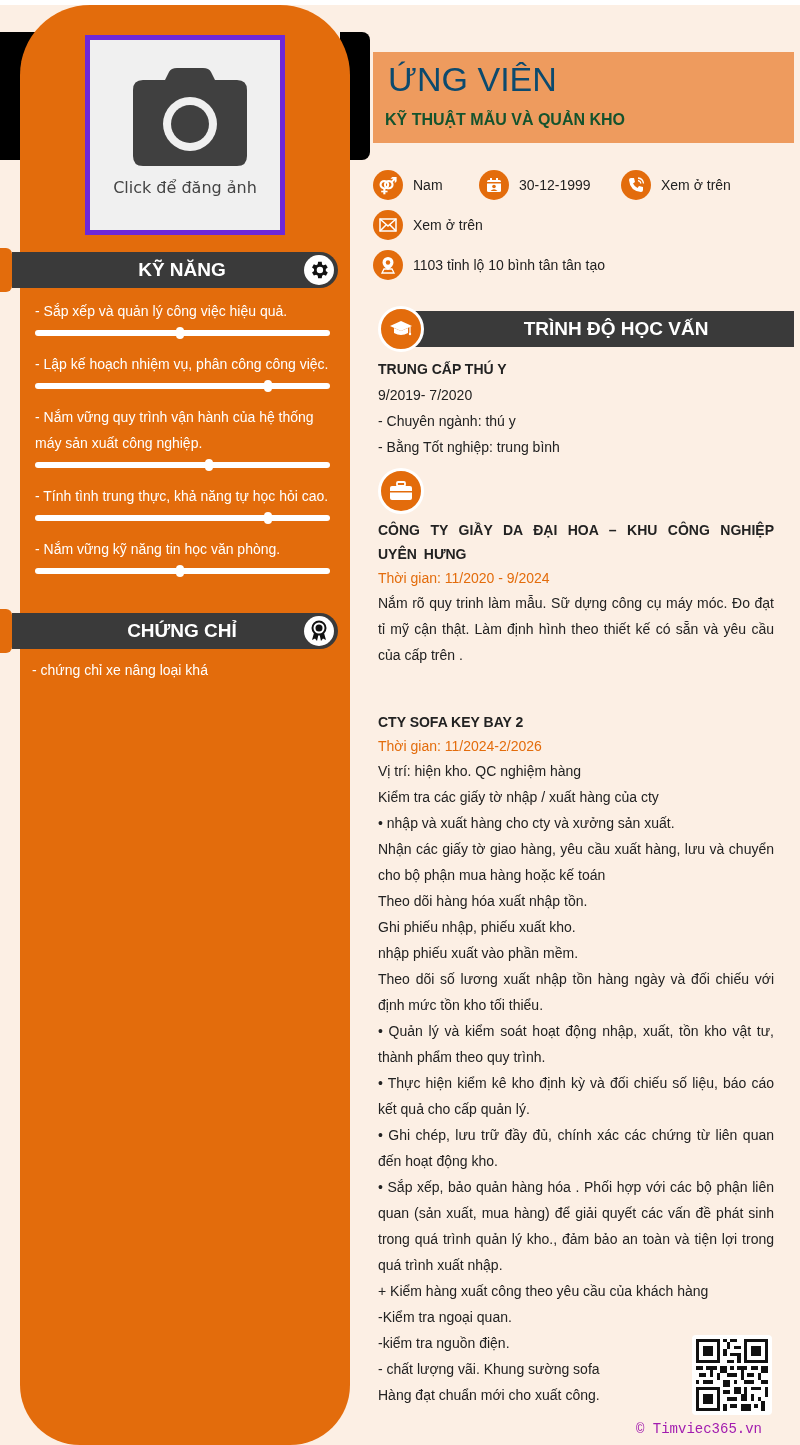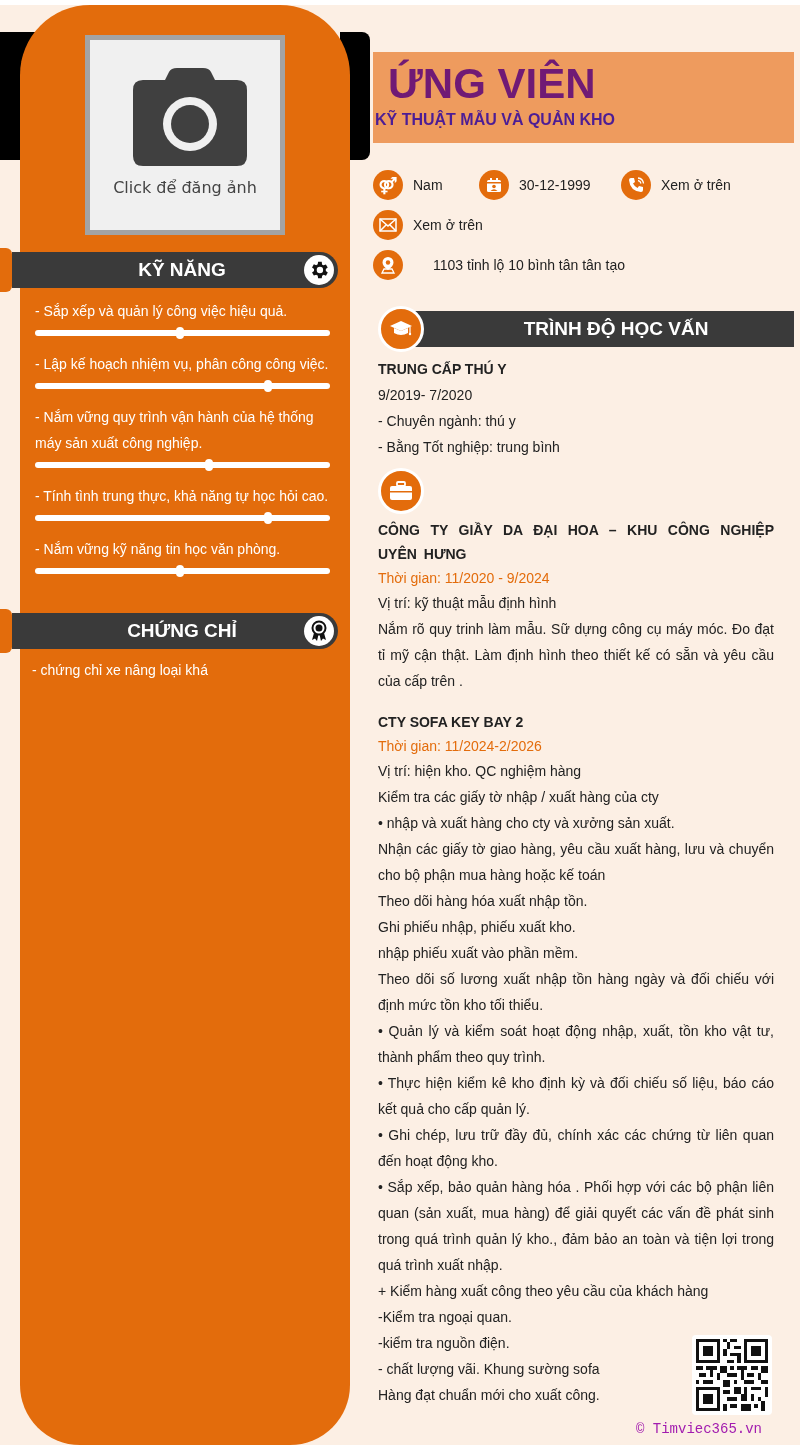--- a/index.html
+++ b/index.html
@@ -2,38 +2,38 @@
 <html><head>
 <meta charset="utf-8">
 <style>
   * { box-sizing: border-box; margin: 0; padding: 0; }
   html, body { width: 800px; height: 1445px; background: #fcefe4; overflow: hidden; }
   body { position: relative; font-family: "Liberation Sans", sans-serif; color: #222; }
   .topline { position: absolute; left: 0; top: 0; width: 800px; height: 5px; background: #ffffff; }
   .blackbar-left { position: absolute; left: 0; top: 32px; width: 40px; height: 128px; background: #000; border-radius: 0 0 4px 0; }
   .blackbar-right { position: absolute; left: 340px; top: 32px; width: 30px; height: 128px; background: #000; border-radius: 0 8px 8px 0; }
   .sidebar { position: absolute; left: 20px; top: 5px; width: 330px; height: 1440px; background: #e36c0c; border-radius: 70px 70px 60px 60px; }
-  .avatar-box { position: absolute; left: 85px; top: 35px; width: 200px; height: 200px; background: #a3a3a3; padding: 5px; }
+  .avatar-box { position: absolute; left: 85px; top: 35px; width: 200px; height: 200px; background: #6d28d9; padding: 5px; }
   .avatar-inner { width: 190px; height: 190px; background: #f0f0f0; position: relative; }
   .camera { position: absolute; left: 43px; top: 28px; width: 114px; height: 100px; }
   .avatar-text { position: absolute; left: 0; width: 100%; top: 138px; text-align: center; font-family: "DejaVu Sans", sans-serif; font-size: 16px; color: #444; }
 
   .side-head { position: absolute; left: 12px; width: 326px; height: 36px; background: #3a3a3a; border-radius: 0 18px 18px 0; color: #fff; }
   .side-head .title { position: absolute; left: 0; width: 340px; top: 0; line-height: 36px; text-align: center; font-weight: bold; font-size: 19px; }
   .side-tab { position: absolute; left: 0; width: 12px; height: 44px; background: #e36c0c; border-radius: 0 6px 6px 0; }
   .side-head .ico { position: absolute; right: 4px; top: 3px; width: 30px; height: 30px; border-radius: 50%; background: #fff; display: flex; align-items: center; justify-content: center; }
 
   .skill { position: absolute; left: 35px; width: 295px; color: #fff; font-size: 14px; line-height: 26px; }
   .bar { position: absolute; left: 35px; width: 295px; height: 6px; background: #fff; border-radius: 3px; }
   .bar .knob { position: absolute; top: -3px; width: 8px; height: 12px; background: #fff; border-radius: 4px; }
   .cert { position: absolute; left: 32px; top: 662px; color: #fff; font-size: 14px; }
 
   .name-box { position: absolute; left: 373px; top: 52px; width: 421px; height: 91px; background: #ee9b5e; }
-  .name { position: absolute; left: 15px; top: 8px; font-size: 42px; font-weight: bold; color: #701a75; }
-  .job { position: absolute; left: 2px; top: 59px; font-size: 16px; font-weight: bold; color: #4c1d95; }
+  .name { position: absolute; left: 15px; top: 8px; font-size: 34px; font-weight: normal; color: #0c4a6e; }
+  .job { position: absolute; left: 12px; top: 59px; font-size: 16px; font-weight: bold; color: #14532d; }
 
   .info { position: absolute; display: flex; align-items: center; font-size: 14px; color: #222; }
   .info .circ { width: 30px; height: 30px; border-radius: 50%; background: #e36c0c; display: flex; align-items: center; justify-content: center; margin-right: 10px; }
 
   .sec-head { position: absolute; left: 378px; width: 416px; height: 38px; }
   .sec-head .band { position: absolute; left: 30px; top: 1px; right: 0; height: 36px; background: #3a3a3a; color: #fff; font-weight: bold; font-size: 19px; line-height: 36px; text-align: center; padding-left: 30px; }
   .sec-head .circ { position: absolute; left: 0; top: -4px; width: 46px; height: 46px; border-radius: 50%; background: #e36c0c; border: 3px solid #fff; display: flex; align-items: center; justify-content: center; }
 
   .content { position: absolute; left: 378px; width: 396px; font-size: 14px; line-height: 26px; color: #222; text-align: justify; }
   .content .bold { font-weight: bold; }
@@ -144,21 +144,21 @@
 </div>
 <div class="info" style="left:373px; top:210px;">
   <div class="circ">
     <svg width="18" height="14" viewBox="0 0 18 14">
         <rect x="1" y="1" width="16" height="12" fill="none" stroke="#fff" stroke-width="1.5"></rect>
         <path d="M1 1 L9 8 L17 1 M1 13 L7 7 M17 13 L11 7" stroke="#fff" stroke-width="1.5" fill="none"></path>
       </svg>
   </div>
   <span>Xem ở trên</span>
 </div>
-<div class="info" style="left:373px; top:250px;gap:20px;">
+<div class="info" style="left:373px; top:250px;">
   <div class="circ">
     <svg width="16" height="18" viewBox="0 0 16 18">
         <path d="M8 1 A5.5 5.5 0 0 1 13.5 6.5 Q13.5 10 8 14 Q2.5 10 2.5 6.5 A5.5 5.5 0 0 1 8 1 Z" fill="#fff"></path>
         <circle cx="8" cy="6.5" r="2.2" fill="#e36c0c"></circle>
         <path d="M2 17 L4 13 L12 13 L14 17 Z" fill="none" stroke="#fff" stroke-width="1.3"></path>
       </svg>
   </div>
   <span>1103 tỉnh lộ 10 bình tân tân tạo</span>
 </div>
 
@@ -186,21 +186,20 @@
         <rect x="8" y="1" width="8" height="4" rx="1" fill="none" stroke="#fff" stroke-width="1.8"></rect>
         <rect x="1" y="5" width="22" height="14" rx="2" fill="#fff"></rect>
         <rect x="1" y="10" width="22" height="1.5" fill="#e36c0c"></rect>
       </svg>
   </div>
 </div>
 
 <div class="content" style="top:518px; line-height:24px;">
   <div class="bold" style="word-spacing:3px;">CÔNG TY GIẦY DA ĐẠI HOA – KHU CÔNG NGHIỆP UYÊN HƯNG</div>
   <div class="orange">Thời gian: 11/2020 - 9/2024</div>
-  <div style="line-height:26px;">Vị trí: kỹ thuật mẫu định hình</div>
   <div style="line-height:26px;">Nắm rõ quy trinh làm mẫu. Sữ dựng công cụ máy móc. Đo đạt tỉ mỹ cận thật. Làm định hình theo thiết kế có sẵn và yêu cầu của cấp trên .</div>
 </div>
 
 <div class="content" style="top:710px;">
   <div class="bold" style="line-height:24px;">CTY SOFA KEY BAY 2</div>
   <div class="orange" style="line-height:24px;">Thời gian: 11/2024-2/2026</div>
   <div>Vị trí: hiện kho. QC nghiệm hàng</div>
   <div>Kiểm tra các giấy tờ nhập / xuất hàng của cty</div>
   <div>• nhập và xuất hàng cho cty và xưởng sản xuất.</div>
   <div>Nhận các giấy tờ giao hàng, yêu cầu xuất hàng, lưu và chuyển cho bộ phận mua hàng hoặc kế toán</div>

